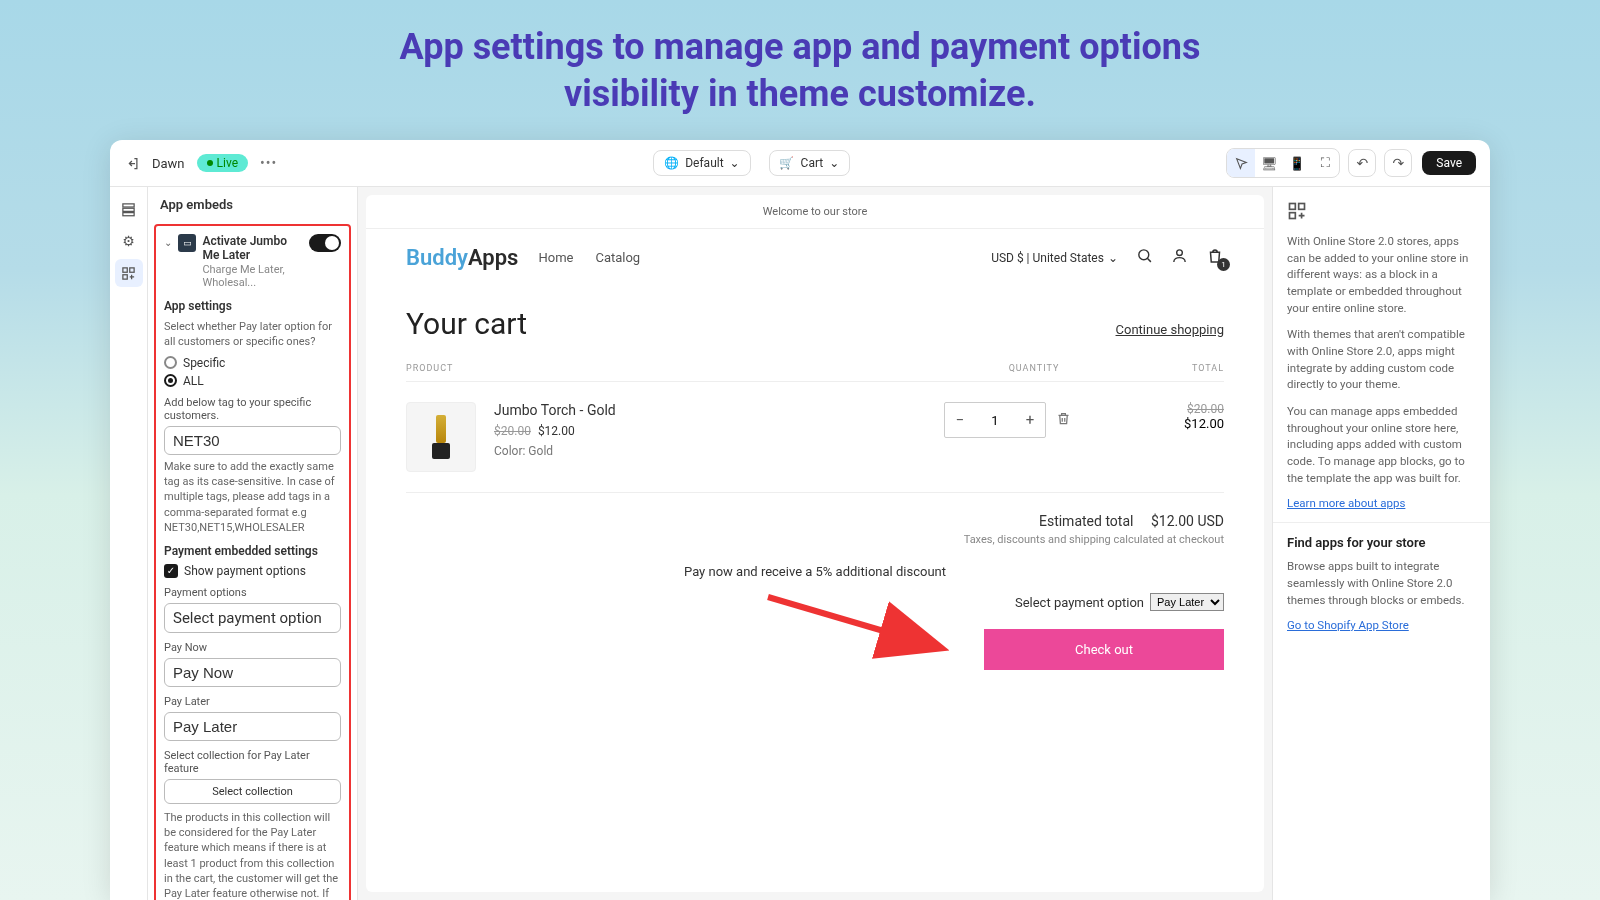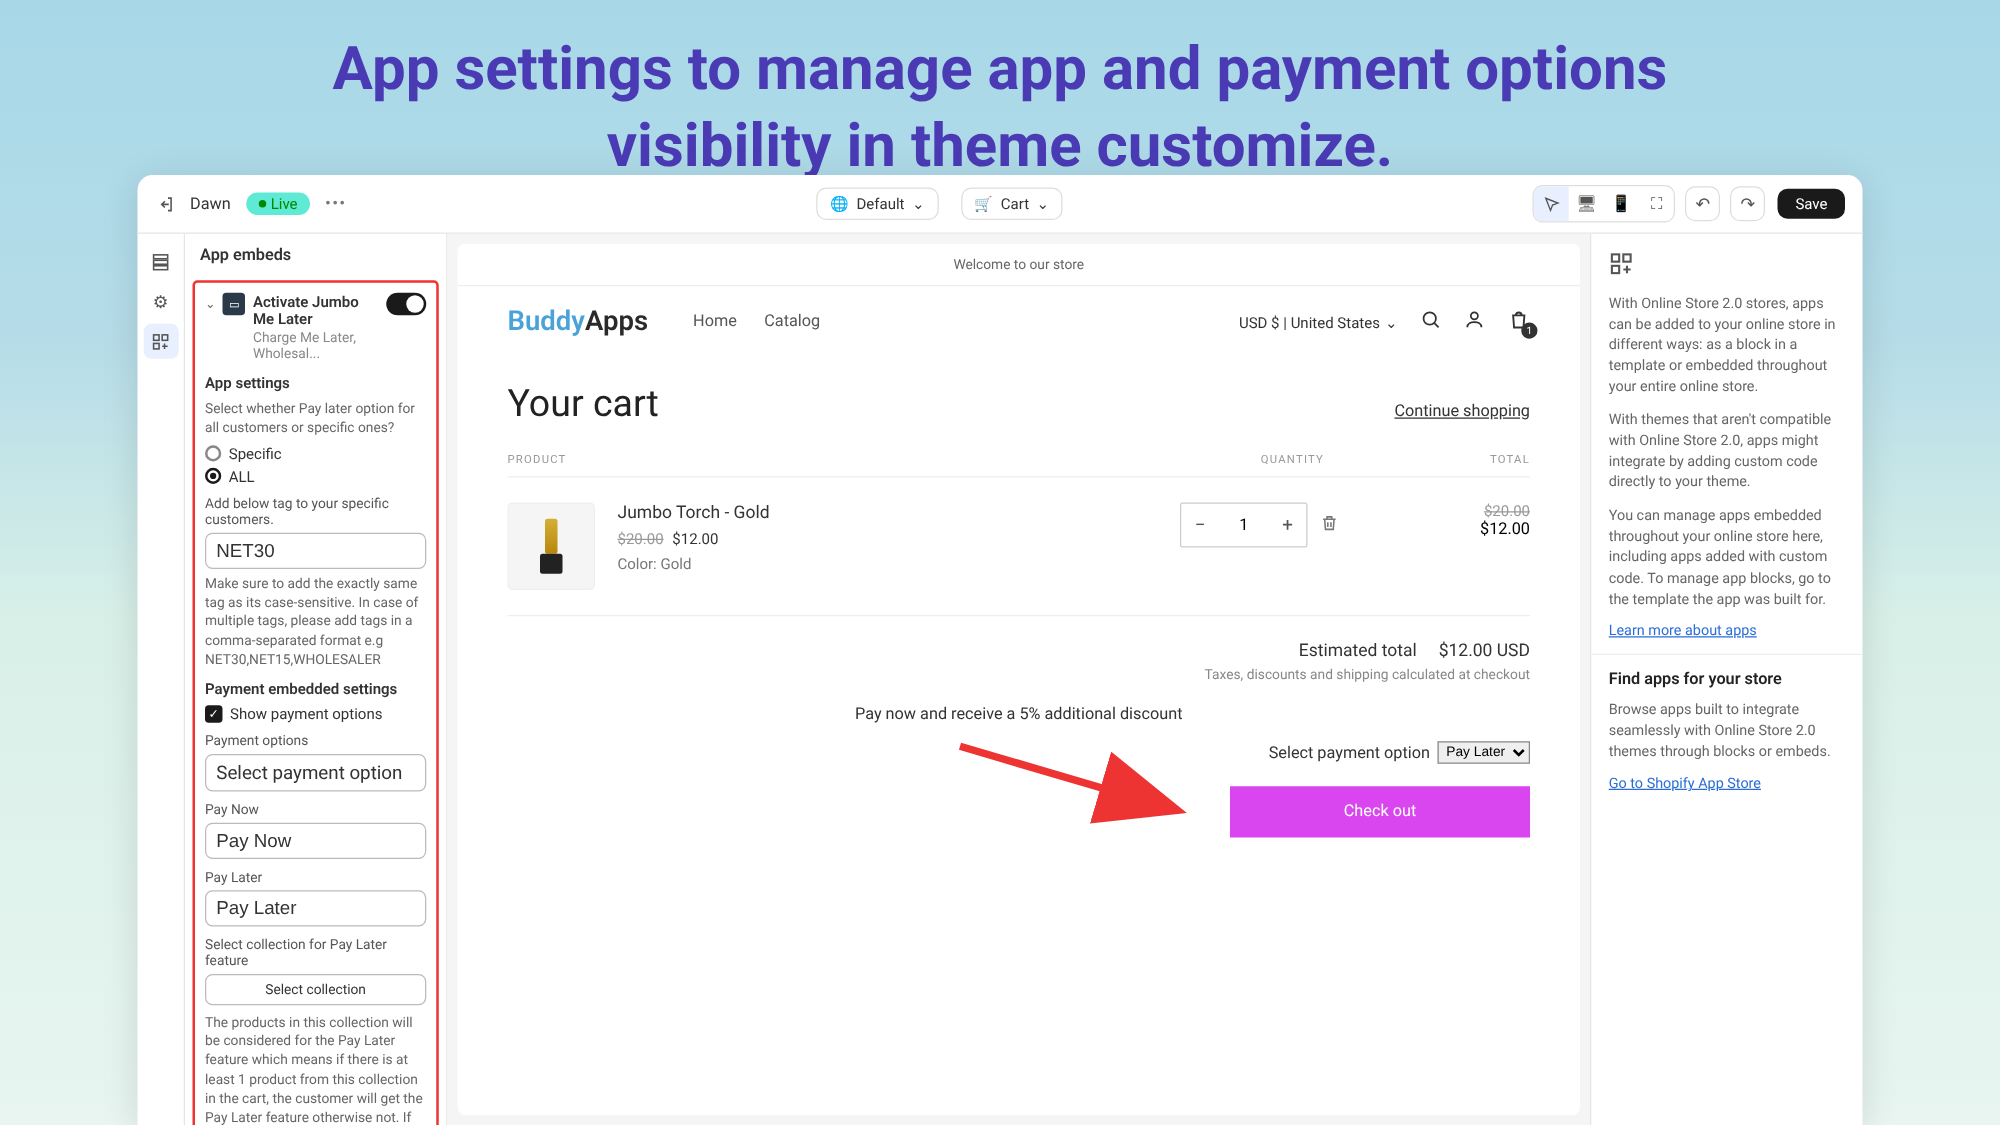--- a/index.html
+++ b/index.html
@@ -7,21 +7,21 @@
   font-family: -apple-system, BlinkMacSystemFont, "Segoe UI", Roboto, sans-serif;
   background: linear-gradient(180deg, #a8d8e8 0%, #b5dce8 30%, #d8f0e8 55%, #e8f5f0 100%);
   width: 1600px;
   height: 900px;
   overflow: hidden;
   position: relative;
 }
 .banner {
   text-align: center;
   padding: 24px 0 16px;
-  font-size: 48px;
+  font-size: 36px;
   font-weight: 700;
   color: #4a3bb5;
   line-height: 1.3;
 }
 .app-window {
   position: absolute;
   top: 140px;
   left: 110px;
   right: 110px;
   bottom: 0;
@@ -139,21 +139,21 @@
 .row-total { width:100px; text-align:right; font-size:13px; }
 .row-total .orig2 { color:#999; text-decoration:line-through; font-size:12px; display:block; }
 
 .cart-footer { border-top:1px solid #eee; padding-top:20px; text-align:right; }
 .est-row { font-size:14px; color:#333; margin-bottom:4px; }
 .est-row .amt { margin-left:14px; }
 .tax-note { font-size:11px; color:#888; margin-bottom:18px; }
 .disc-note { font-size:13px; color:#333; margin-bottom:14px;text-align:center; }
 .pay-select-row { font-size:13px; color:#333; margin-bottom:18px; display:flex; justify-content:flex-end; align-items:center; gap:6px; }
 .pay-select { border:1px solid #888; font-size:11px; padding:1px 2px; background:#efefef; }
-.checkout-btn { background:#d946ef; color:#fff; padding:13px 0; width:240px; text-align:center; font-size:13px; margin-left:auto; }
+.checkout-btn { background:#ec4899; color:#fff; padding:13px 0; width:240px; text-align:center; font-size:13px; margin-left:auto; }
 
 .arrow { position:absolute; pointer-events:none; z-index:50; }
 
 .right-panel { width:218px; border-left:1px solid #e5e5e5; padding:14px 14px; font-size:12px; color:#444; overflow-y:auto; }
 .right-panel .apps-ico { font-size:18px; margin-bottom:8px; color:#555; }
 .right-panel h5 { font-size:13px; font-weight:600; margin:8px 0 6px; color:#222; line-height:1.3; }
 .right-panel p { font-size:11.5px; color:#666; line-height:1.45; margin-bottom:10px; }
 .right-panel a { color:#2a6dd9; text-decoration:underline; font-size:11.5px; }
 .right-panel hr { border:none; border-top:1px solid #eee; margin:12px -14px; }
 </style>
@@ -272,21 +272,21 @@
         <div class="collection-btn">Select collection</div>
         <div class="collection-desc">The products in this collection will be considered for the Pay Later feature which means if there is at least 1 product from this collection in the cart, the customer will get the Pay Later feature otherwise not. If no collection is selected, all products will be eligible for Pay Later feature</div>
       </div>
 
     </div>
 
     <div class="preview">
       <div class="preview-frame">
         <div class="announce">Welcome to our store</div>
         <div class="store-header">
-          <div style="display:flex; align-items:center; gap:36px;">
+          <div style="display:flex; align-items:center; gap:20px;">
             <div class="logo">
               <span class="b1">Buddy</span><span class="b2">Apps</span>
             </div>
             <div class="nav-links">
               <span>Home</span>
               <span>Catalog</span>
             </div>
           </div>
           <div class="right-icons">
             <span class="currency">

